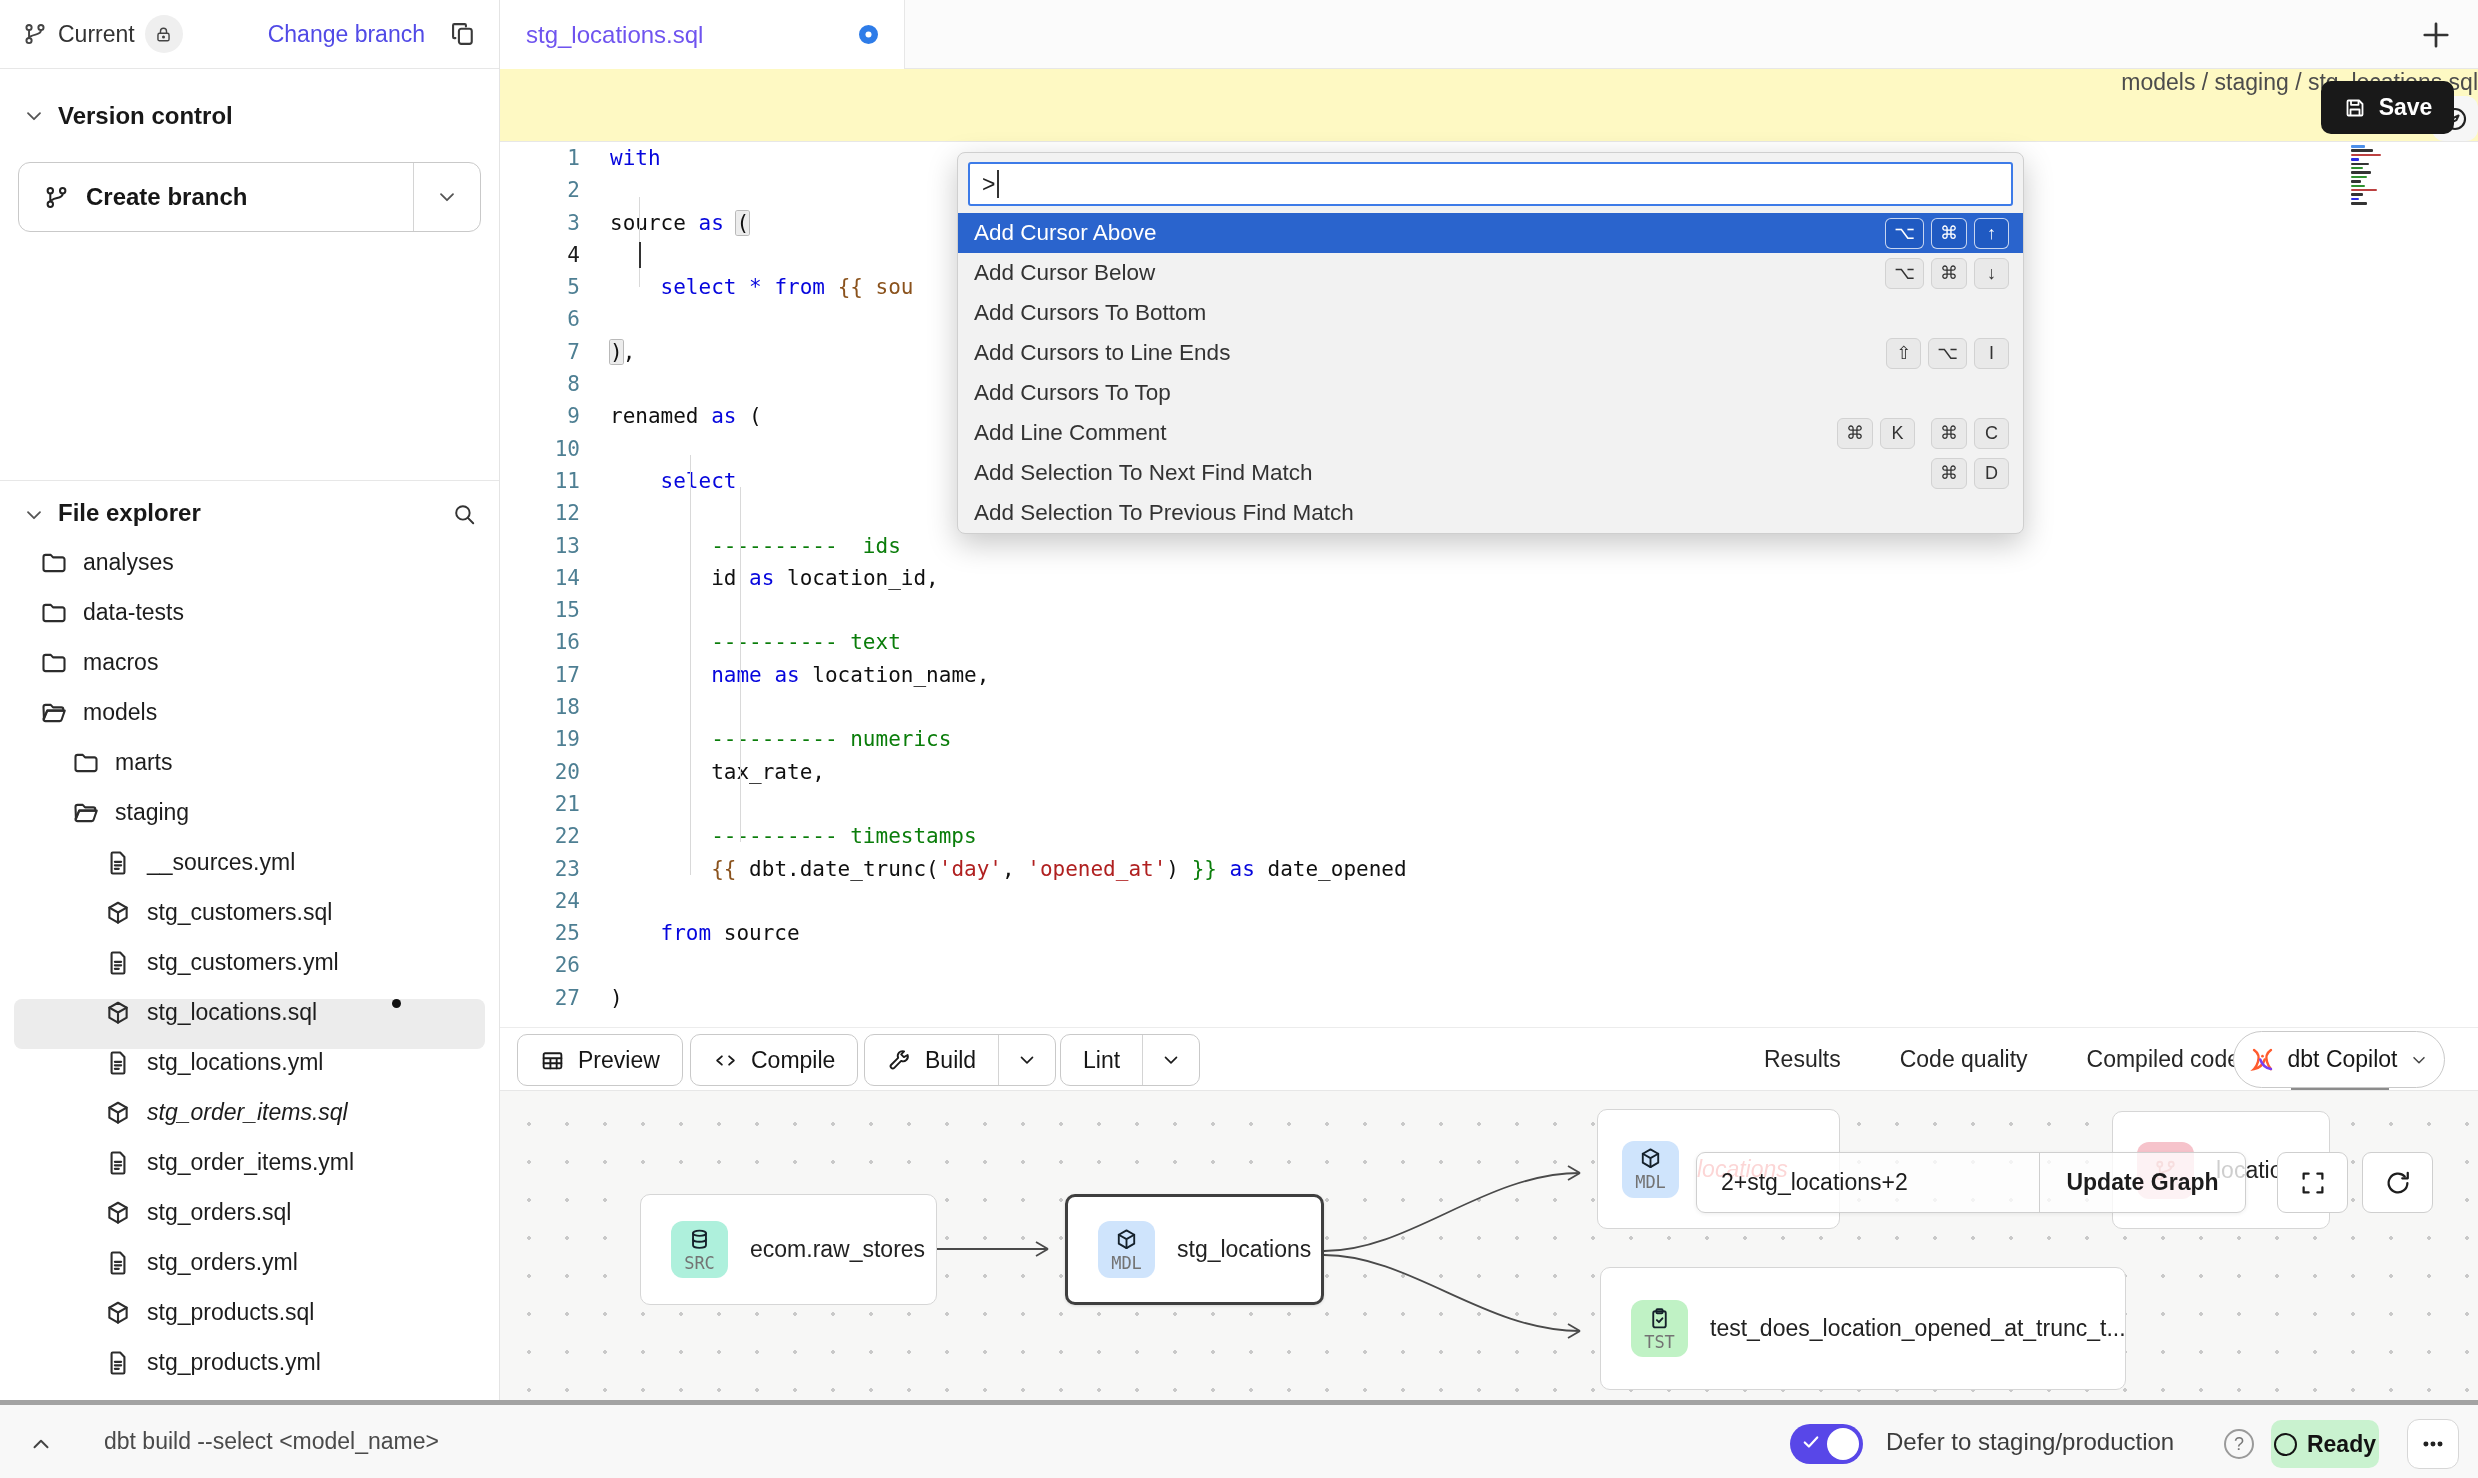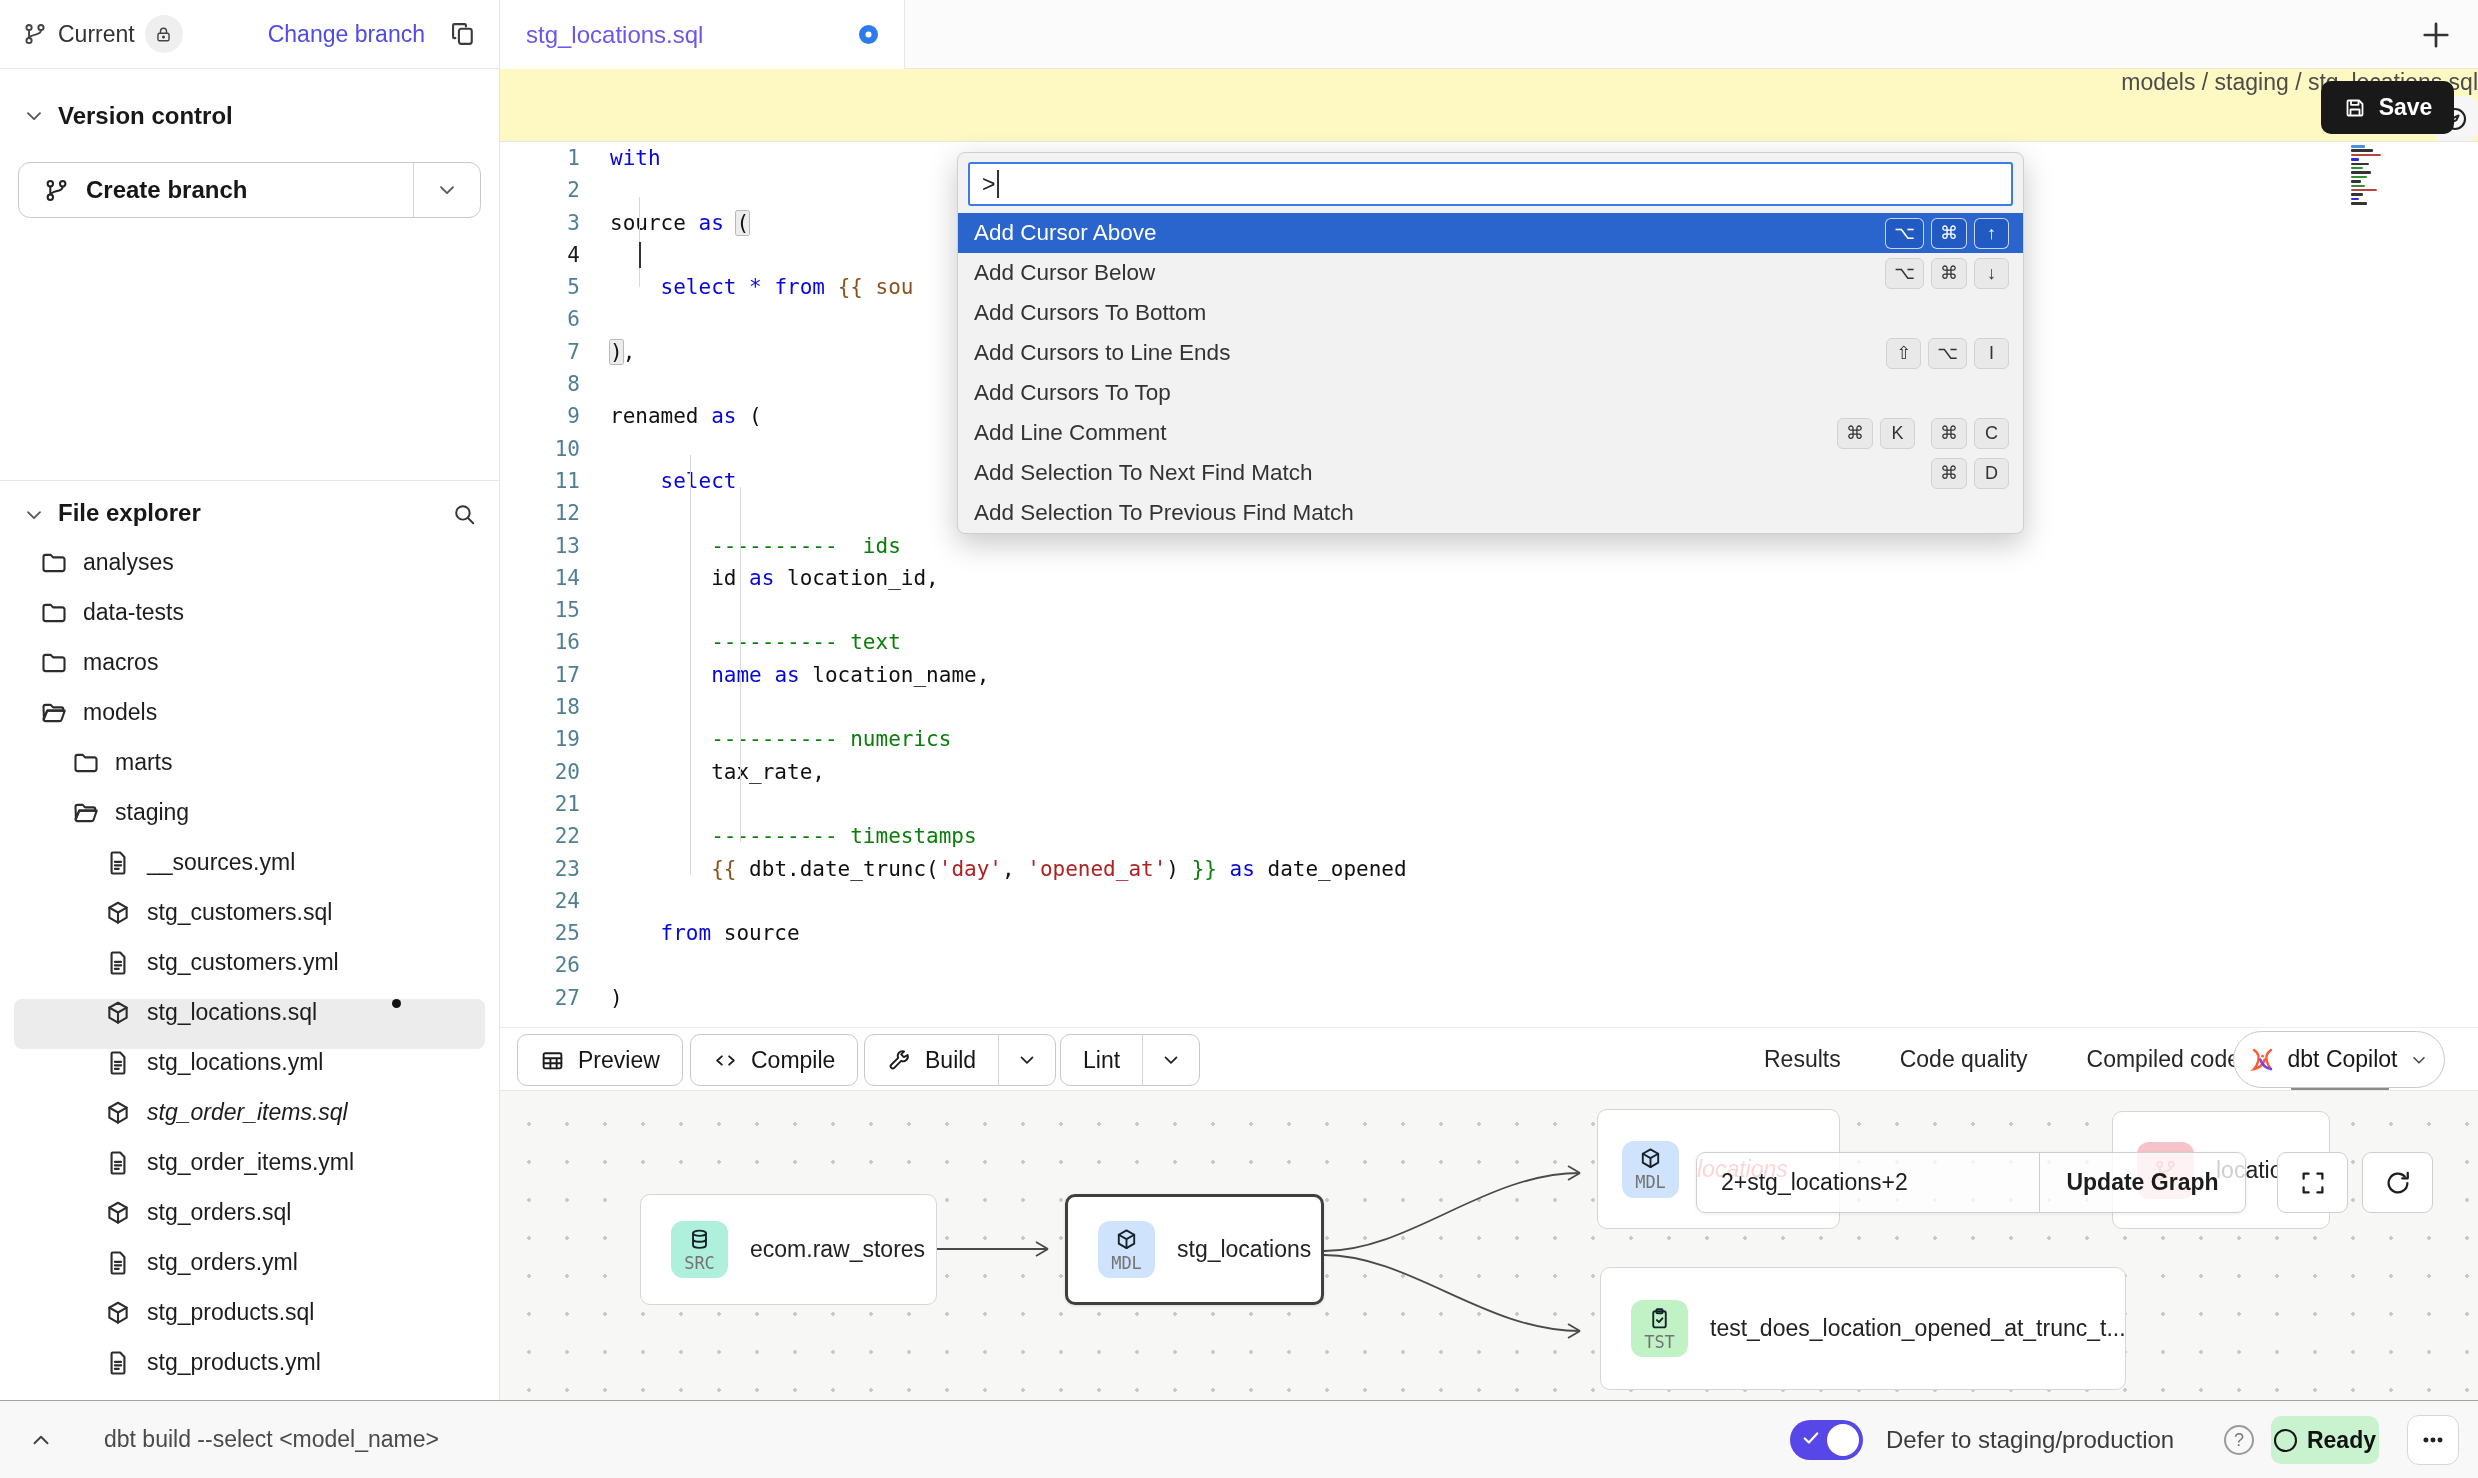--- a/index.html
+++ b/index.html
@@ -15,21 +15,21 @@
   #cur-label { font-size:23px; color:#333; }
   #lock-chip { width:38px; height:38px; border-radius:50%; background:#efefef; display:flex; align-items:center; justify-content:center; color:#444; }
   #lock-chip .ic { width:19px; height:19px; }
   #change-branch { margin-left:auto; font-size:23px; color:#514ae6; font-weight:500; cursor:pointer; }
   #copy-btn { width:28px; height:28px; color:#3a3a3a; margin-left:14px; }
 
   .sect-head { display:flex; align-items:center; gap:12px; padding:0 22px; }
   .sect-head .chev { width:24px; height:24px; color:#555; }
   .sect-title { font-size:24px; font-weight:700; color:#181818; }
   #vc-section { padding-top:33px; }
-  #create-branch { margin:32px 18px 0 18px; height:56px; border:1px solid #c9c9c9; border-radius:12px; display:flex; align-items:stretch; background:#fff; cursor:pointer; }
+  #create-branch { margin:32px 18px 0 18px; height:70px; border:1px solid #c9c9c9; border-radius:12px; display:flex; align-items:stretch; background:#fff; cursor:pointer; }
   #create-branch .main-part { flex:1; display:flex; align-items:center; gap:16px; padding-left:24px; }
   #create-branch .main-part .ic { width:27px; height:27px; color:#222; }
   #cb-label { font-size:24px; font-weight:600; color:#161616; }
   #create-branch .split { width:1px; background:#d4d4d4; }
   #create-branch .chev-part { width:66px; display:flex; align-items:center; justify-content:center; color:#555; }
   #create-branch .chev-part .ic { width:24px; height:24px; }
 
   #fe-section { position:absolute; top:480px; left:0; right:0; border-top:1px solid #e7e7e7; padding-top:18px; }
   #fe-head { display:flex; align-items:flex-end; gap:12px; padding:0 22px; }
   #fe-search { margin-left:auto; width:26px; height:26px; color:#333; cursor:pointer; }
@@ -110,21 +110,21 @@
   .badge .btxt { font-size:17px; font-family:"DejaVu Sans Mono", monospace; color:#737373; }
   .nlabel { font-size:23px; color:#222; margin-left:22px; white-space:nowrap; }
   .nlabel.dim { color:#ef4444;font-style:italic; }
   #ctrlbar { position:absolute; left:1196px; top:61px; width:550px; height:61px; z-index:2; display:flex; background:rgba(255,255,255,.78); border:1px solid #cfcfcf; border-radius:9px; box-shadow:0 1px 4px rgba(0,0,0,.07); }
   #sel-input { flex:1; display:flex; align-items:center; padding-left:24px; font-size:23px; color:#1c1c1c; border-right:1px solid #cfcfcf; }
   #update-graph { width:205px; display:flex; align-items:center; justify-content:center; font-size:23px; font-weight:600; color:#1c1c1c; cursor:pointer; }
   .sq-btn { position:absolute; top:61px; width:71px; height:61px; background:#fff; border:1px solid #cfcfcf; border-radius:9px; z-index:3; display:flex; align-items:center; justify-content:center; color:#1d1d1d; cursor:pointer; }
   .sq-btn .ic { width:30px; height:30px; }
 
   
-  #statusbar { position:absolute; left:0; right:0; bottom:0; height:78px; background:#f8f8f8; border-top:1px solid #a3a3a3; }
+  #statusbar { position:absolute; left:0; right:0; bottom:0; height:78px; background:#f8f8f8; border-top:5px solid #a3a3a3; }
   #sb-chev { position:absolute; left:28px; top:26px; width:26px; height:26px; color:#444; cursor:pointer; }
   #sb-cmd { position:absolute; left:104px; top:0; height:100%; display:flex; align-items:center; font-size:23px; color:#4a4a4a; }
   #defer-toggle { position:absolute; left:1790px; top:19px; width:73px; height:40px; border-radius:20px; background:#5847e8; cursor:pointer; }
   #defer-toggle .chk { position:absolute; left:11px; top:8px; width:20px; height:20px; color:#fff; }
   #defer-toggle .knob { position:absolute; right:4px; top:4px; width:32px; height:32px; border-radius:50%; background:#fff; }
   #defer-label { position:absolute; left:1886px; top:0; height:100%; display:flex; align-items:center; font-size:24px; color:#3c3c3c; }
   #help-q { position:absolute; left:2224px; top:24px; width:30px; height:30px; border:2px solid #9a9a9a; border-radius:50%; color:#777; font-size:18px; display:flex; align-items:center; justify-content:center; }
   #ready-pill { position:absolute; left:2271px; top:15px; width:108px; height:48px; background:#c9f2cf; border-radius:10px; display:flex; align-items:center; justify-content:center; gap:10px; }
   #ready-pill .circ { width:23px; height:23px; border:2.6px solid #141414; border-radius:50%; }
   #ready-pill .rlab { font-size:23px; font-weight:600; color:#121212; }

